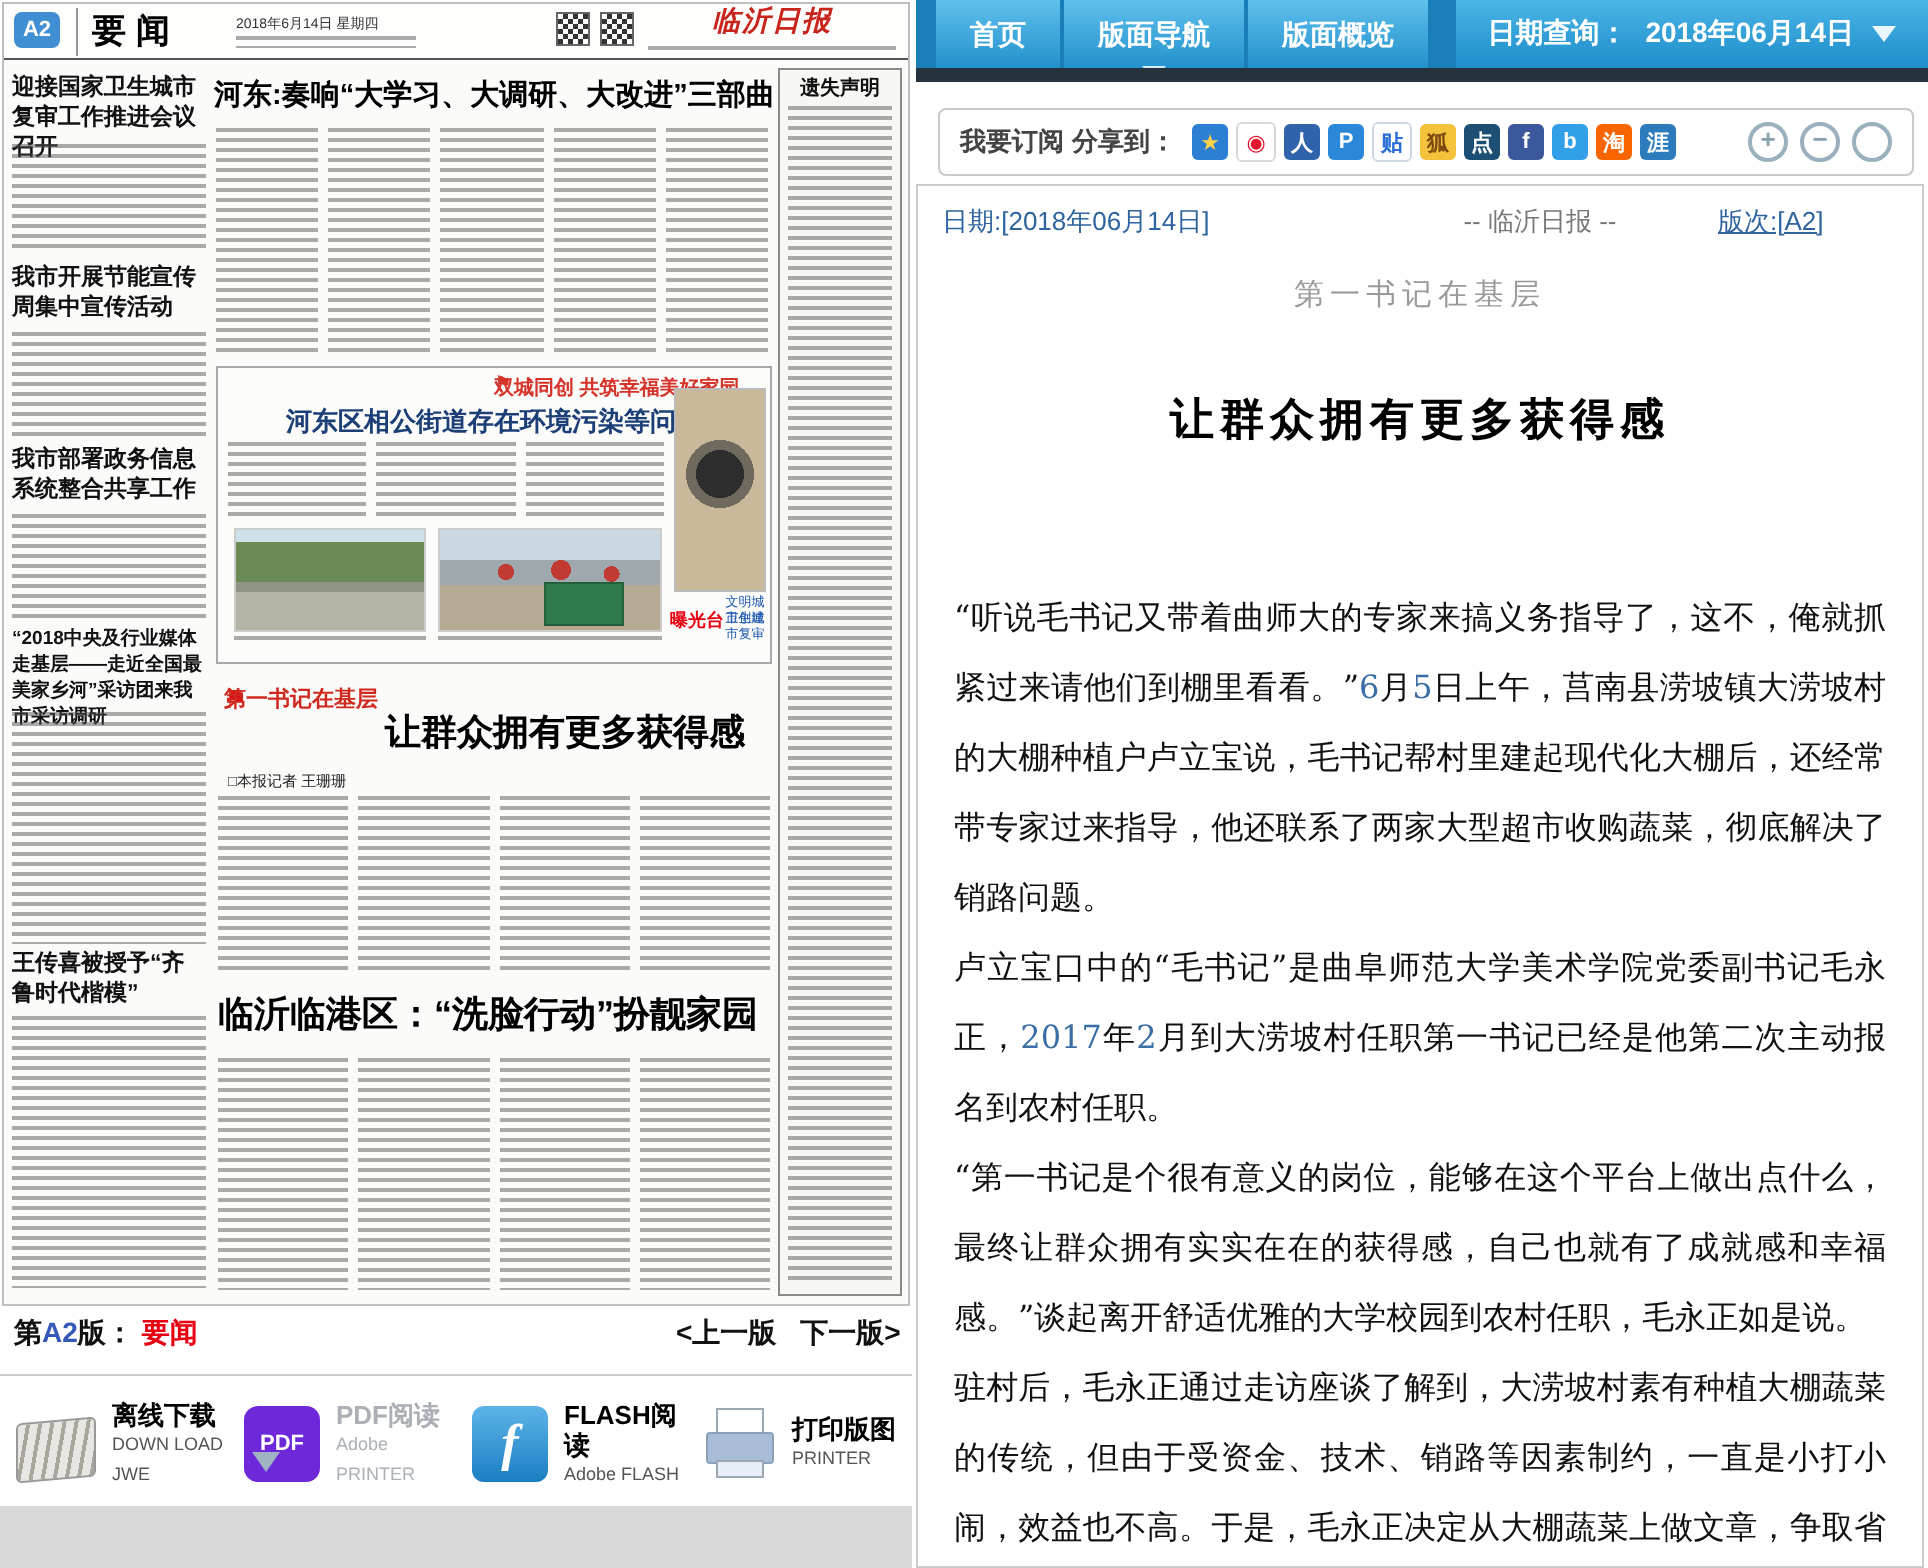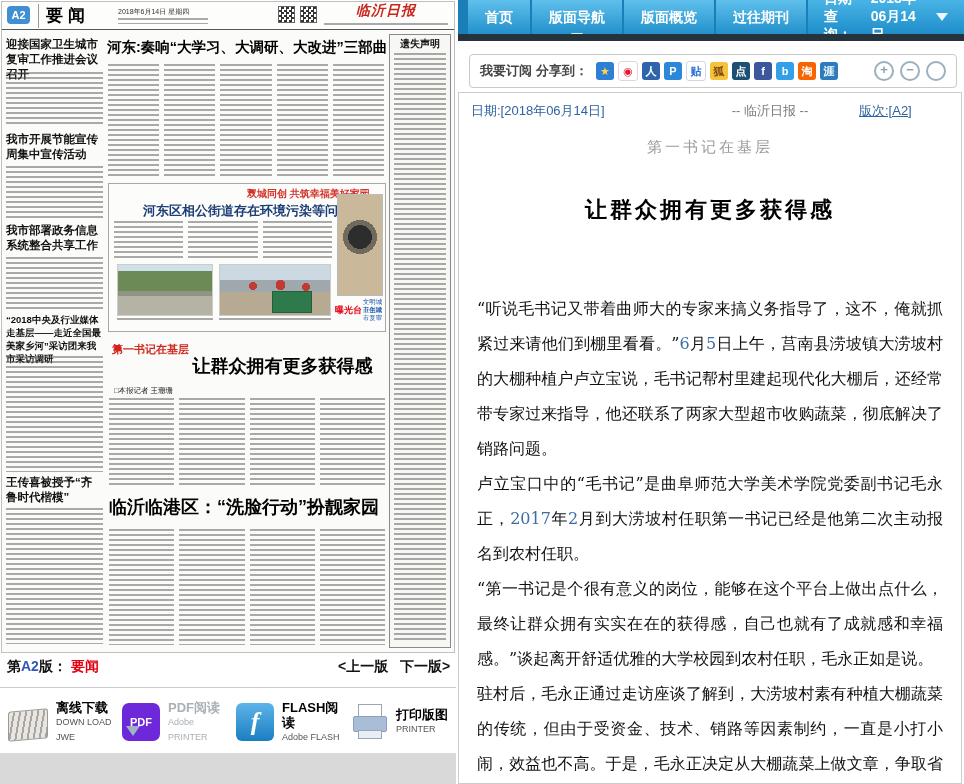--- a/index.html
+++ b/index.html
@@ -268,21 +268,20 @@
       </div>
   </div>
 </div>
 <div class="graybar"></div>
 
 <div class="rpanel">
   <div class="nav">
     <div class="nitem">首页</div>
     <div class="nitem"><span>版面导航</span><span class="tri"></span></div>
     <div class="nitem">版面概览</div>
-    <div class="nitem">过往期刊</div>
     <div class="datequery">
       <span>日期查询：</span>
       <span>2018年06月14日</span>
       <span class="caret"></span>
     </div>
   </div>
   <div class="navstrip"></div>
 
   <div class="toolbar">
     <span class="tlabel">我要订阅</span>

